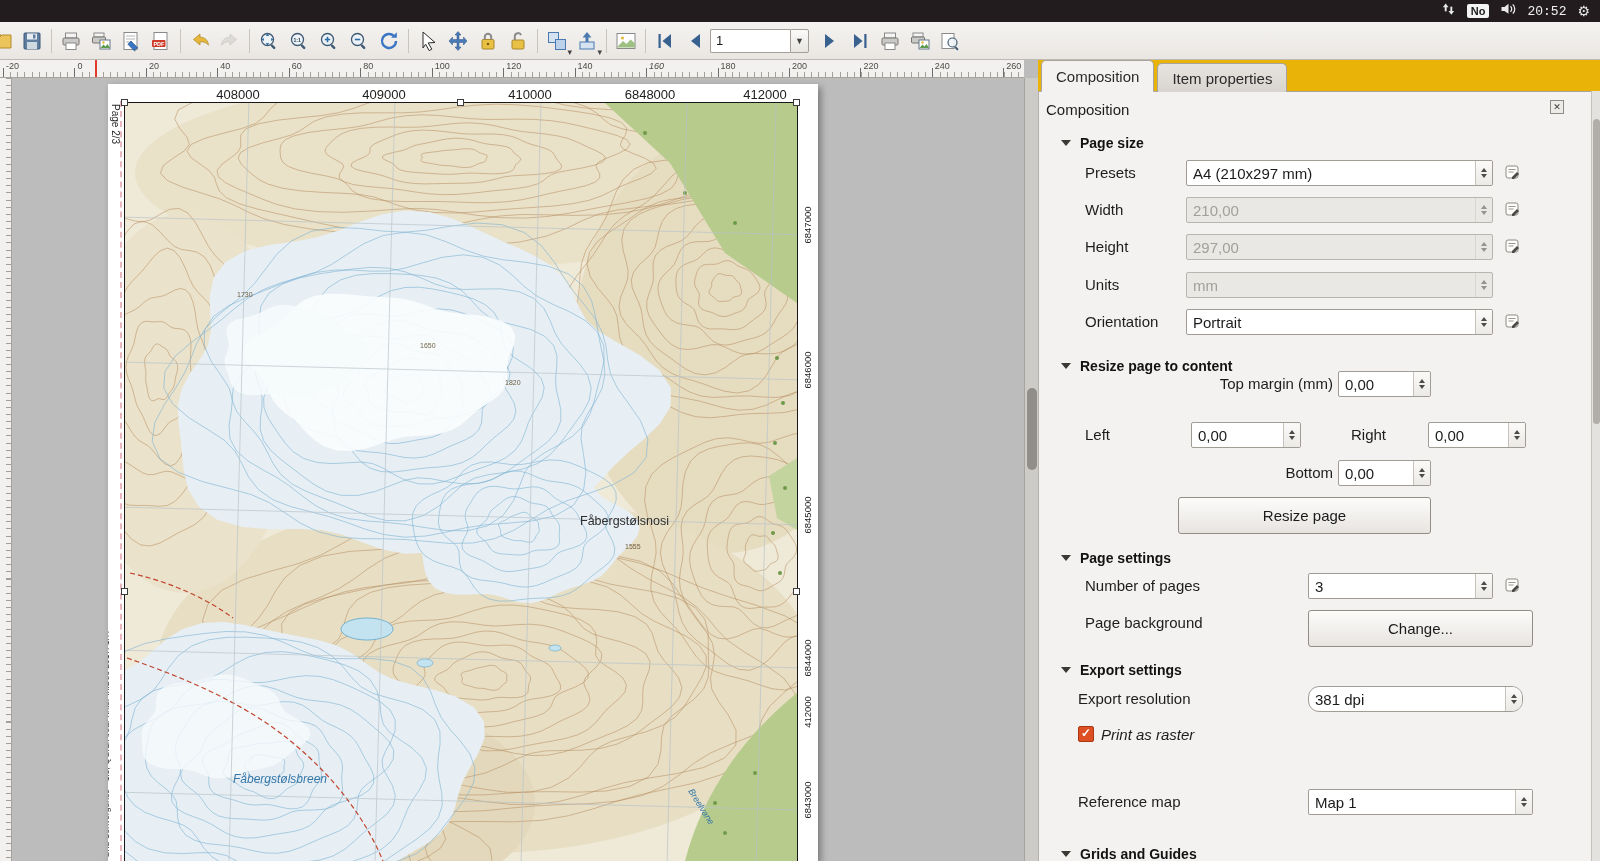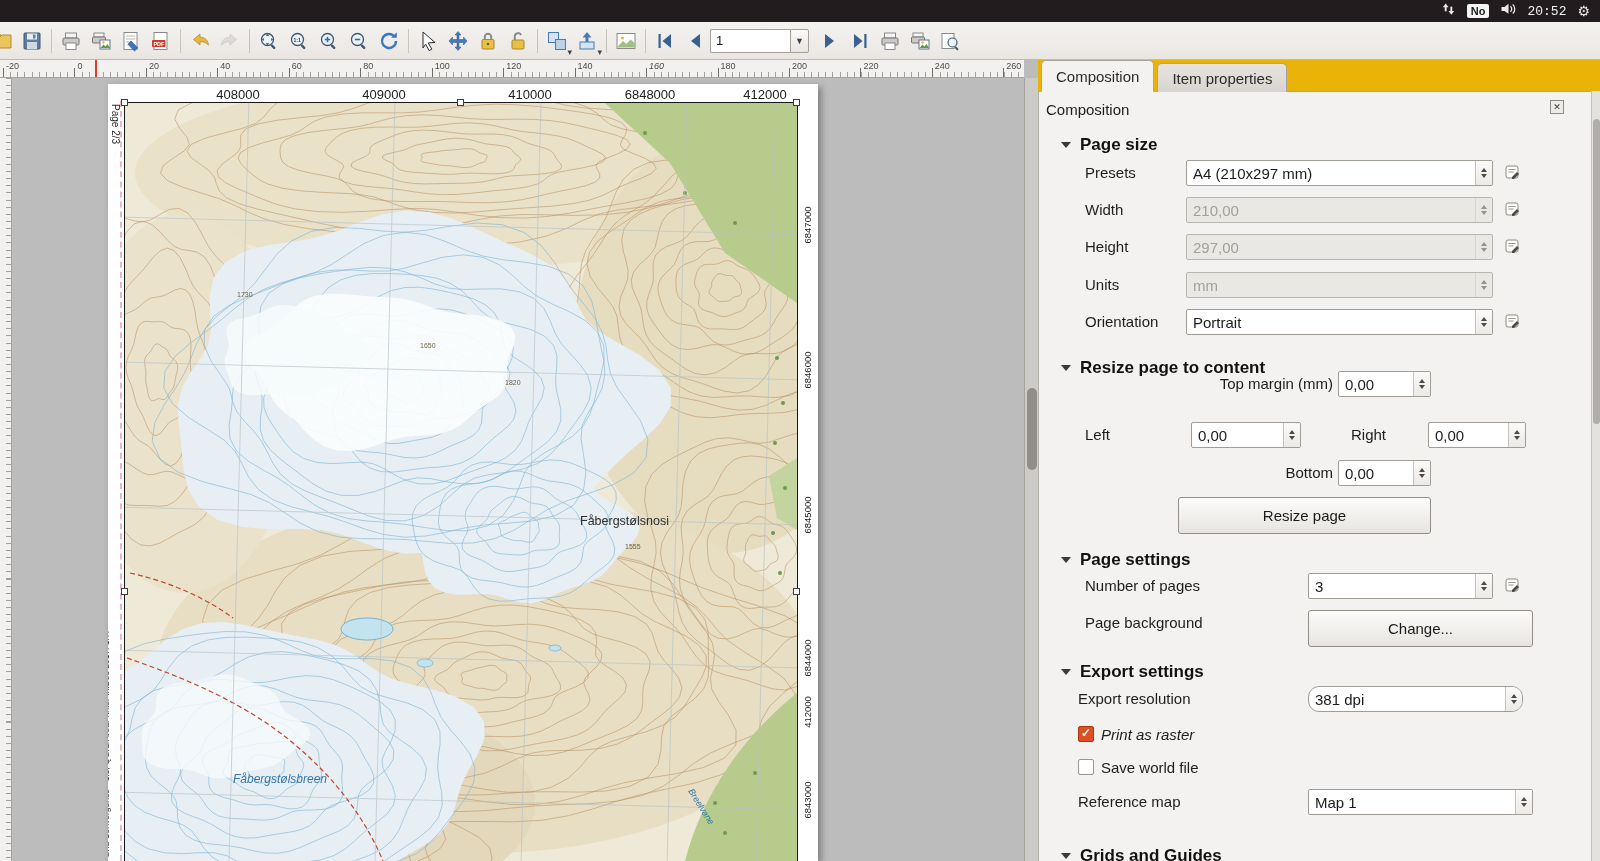--- a/index.html
+++ b/index.html
@@ -61,21 +61,21 @@
   #panel { position:absolute; top:60px; left:1038px; width:562px; height:801px; background:#eab308; }
   #tabs { position:absolute; top:0; left:3px; height:32px; display:flex; align-items:flex-end; z-index:3; }
   .tab { height:29px; border:1px solid #a8a49d; border-bottom:none; border-radius:5px 5px 0 0;
          background:linear-gradient(#e7e4e0,#d8d4cf); padding:0 14px; margin-right:3px;
          display:flex; align-items:center; font-size:15px; color:#2b2b2b; }
   .tab.active { height:32px; background:#f3f2f0; border-bottom:1px solid #f3f2f0; }
   #panel-body { position:absolute; top:31px; left:0; width:562px; height:770px; background:#f3f2f0;
                 border-top:1px solid #a8a49d; border-left:1px solid #b5b1ab; overflow:hidden; }
   .prow { position:absolute; left:0; width:100%; height:28px; }
   .plabel { position:absolute; top:4px; font-size:15px; color:#1d1d1c; white-space:nowrap; }
-  .hdr { position:absolute; font-weight:bold; font-size:17px; color:#121212; white-space:nowrap; }
+  .hdr { position:absolute; font-weight:bold; font-size:14px; color:#121212; white-space:nowrap; }
   .tri { display:inline-block; width:0; height:0; border-left:5px solid transparent; border-right:5px solid transparent;
          border-top:6px solid #3a3935; margin-right:9px; vertical-align:2px; }
   .field, .combo { position:absolute; height:26px; background:#fff; border:1px solid #a19c95; border-radius:2px;
                    font-size:15px; color:#1b1b1b; display:flex; align-items:center; padding-left:6px; overflow:hidden; }
   .field.disabled, .combo.disabled { background:#e9e8e5; color:#a3a09a; border-color:#b9b5af; }
   .spin { margin-left:auto; width:17px; height:100%; border-left:1px solid #c6c2bc; background:linear-gradient(#fbfaf9,#eceae6);
           display:flex; flex-direction:column; align-items:center; justify-content:center; gap:2px; flex:0 0 auto; }
   .field.disabled .spin, .combo.disabled .spin { background:transparent; border-left-color:#c9c5bf; opacity:.55; }
   .sup { width:0; height:0; border-left:3.5px solid transparent; border-right:3.5px solid transparent; border-bottom:4.5px solid #4e4b47; }
   .sdn { width:0; height:0; border-left:3.5px solid transparent; border-right:3.5px solid transparent; border-top:4.5px solid #4e4b47; }
@@ -717,24 +717,20 @@
               <span class="sdn"></span>
             </span>
         </div>
       </div>
 
       <div class="prow" style="top:631px;">
         <span class="cb checked" style="left:39px;"></span>
         <span class="cblabel" style="left:62px;font-style:italic;">Print as raster</span>
       </div>
 
-      <div class="prow" style="top:664px;">
-        <span class="cb" style="left:39px;"></span>
-        <span class="cblabel" style="left:62px;">Save world file</span>
-      </div>
 
       <div class="prow" style="top:697px;">
         <span class="plabel" style="left:39px;">Reference map</span>
         <div class="combo" style="left:269px;width:225px;">
           <span>Map 1</span>
           <span class="spin">
               <span class="sup"></span>
               <span class="sdn"></span>
             </span>
         </div>

